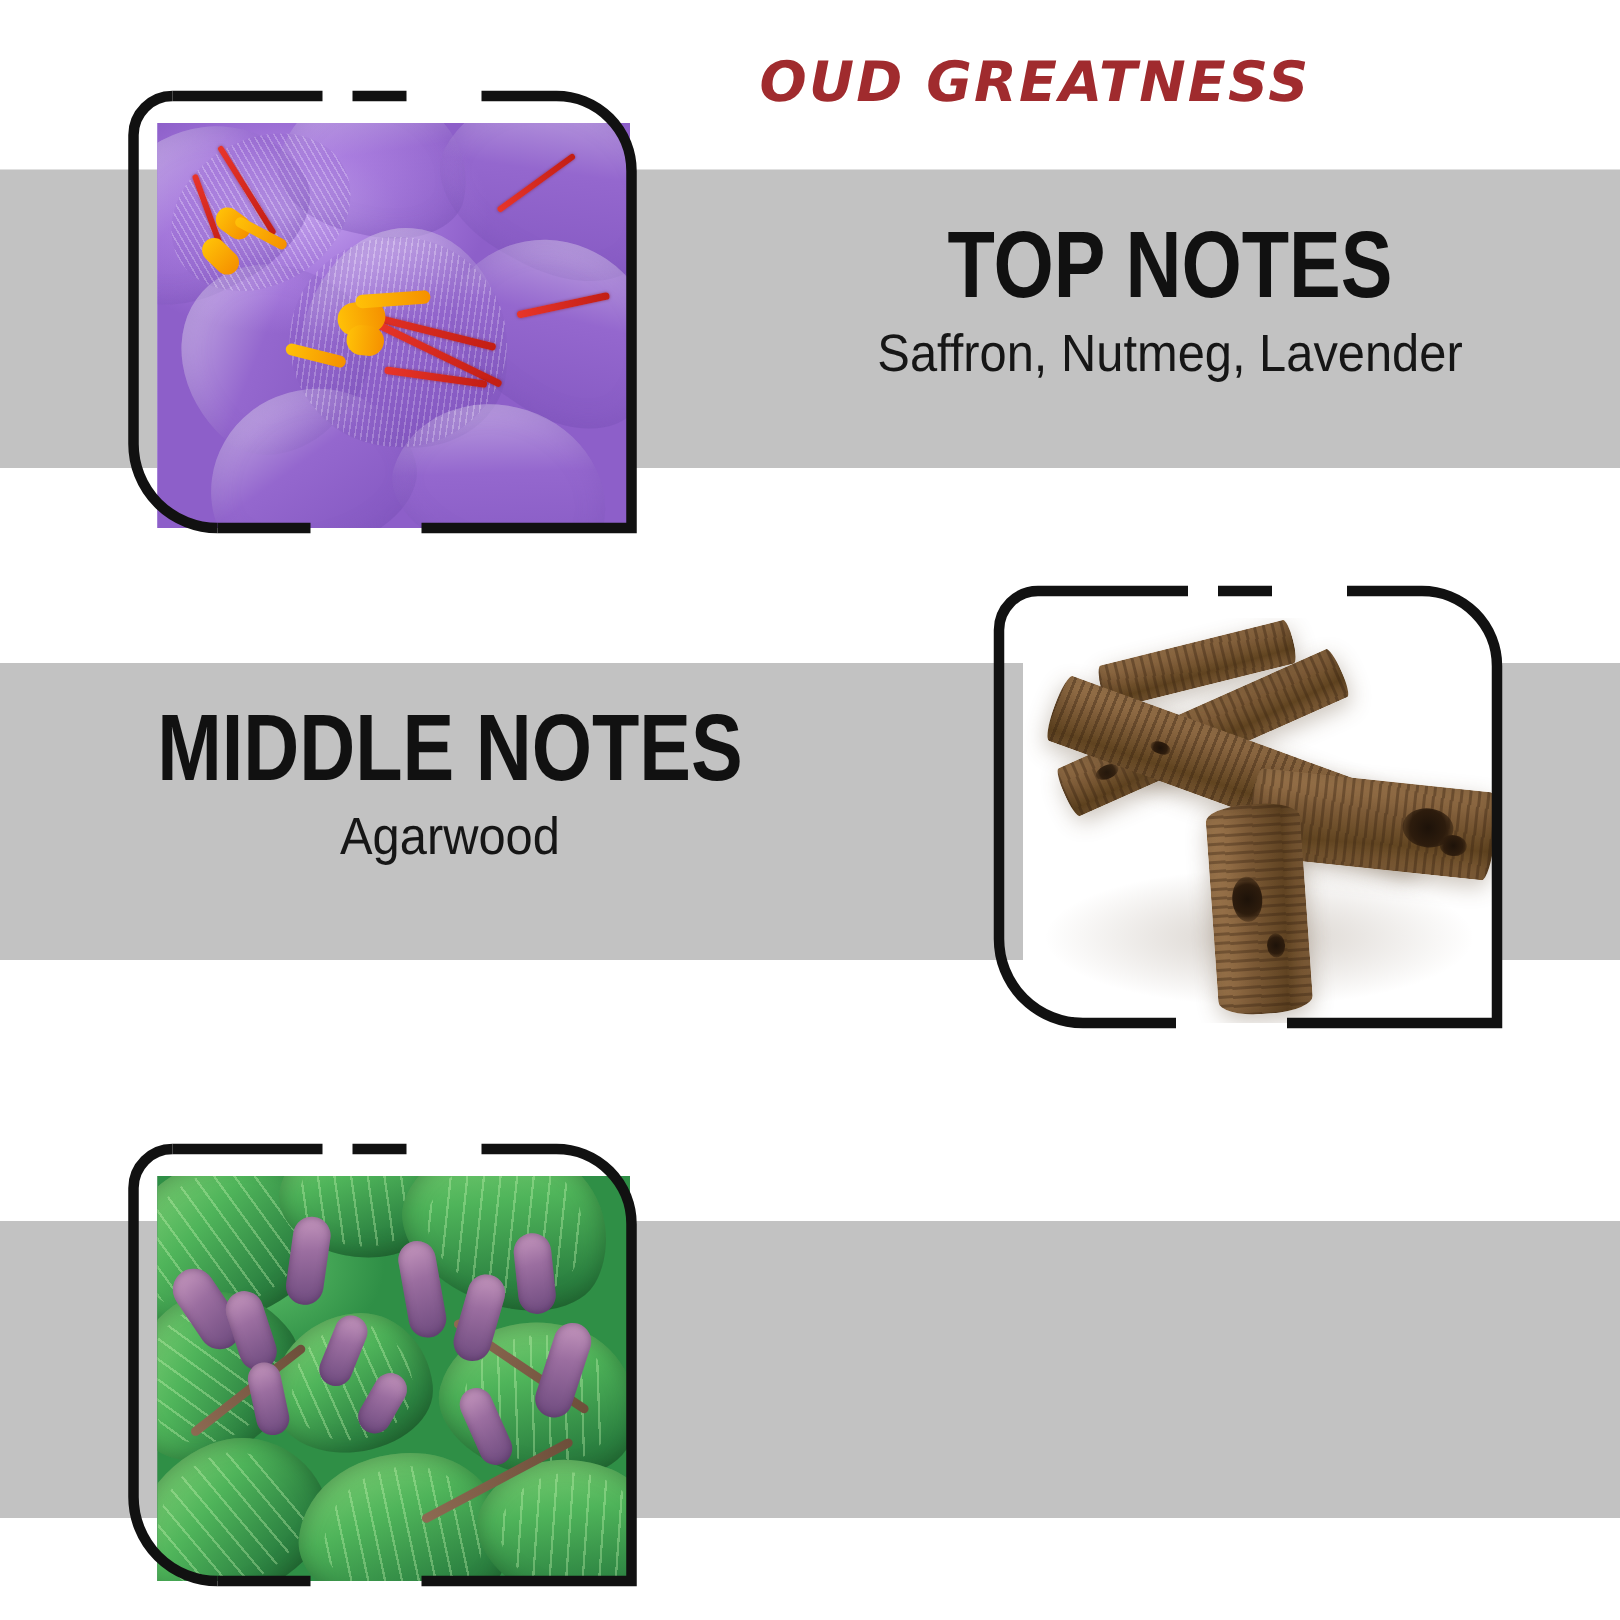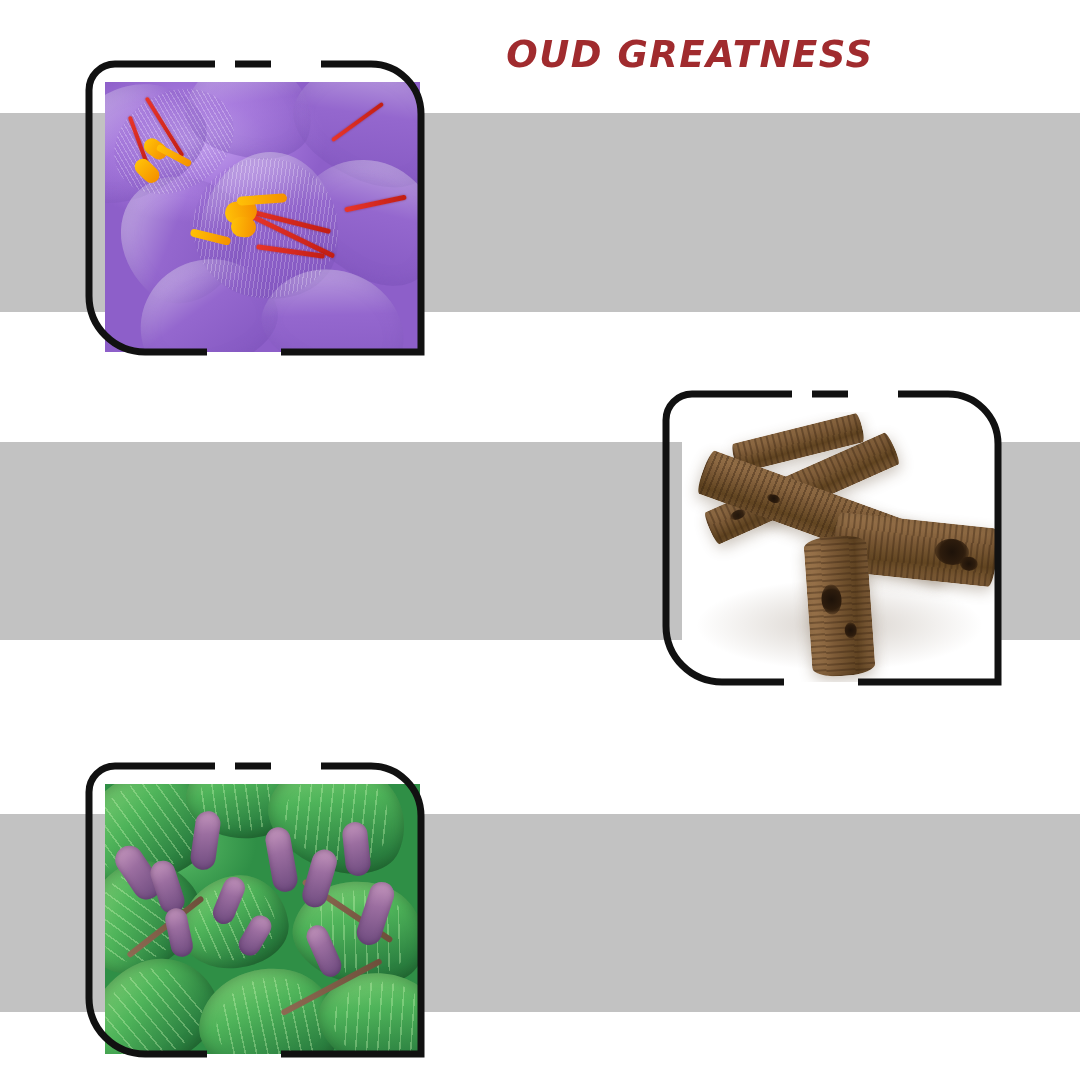--- a/index.html
+++ b/index.html
@@ -227,20 +227,24 @@
       <path d="M 150 4 L 186 4"></path>
       <path d="M 236 4 L 286 4 A 50 50 0 0 1 336 54 L 336 240"></path>
 
       <path d="M 30 4 A 26 26 0 0 0 4 30 L 4 236 A 56 56 0 0 0 60 292"></path>
 
       <path d="M 60 292 L 122 292"></path>
       <path d="M 196 292 L 336 292 L 336 240"></path>
     </svg>
   </div>
 
+  <div class="note-text" id="text-top">
+    <div class="note-title">TOP NOTES</div>
+    <div class="note-sub">Saffron, Nutmeg, Lavender</div>
+  </div>
 
   <div class="photo-block" style="left:662px;top:390px;width:340px;height:296px;">
 
     <div class="photo" style="left:20px;top:22px;width:315px;height:270px;">
       <div class="img">
         <div class="agar-bg"></div>
         <div class="stick-shadow" style="left:4%;top:62%;width:92%;height:34%;"></div>
 
         <div class="stick" style="left:6%;top:22%;width:64%;height:13%;transform:rotate(-24deg);">
           <div class="knot" style="left:12%;top:30%;width:16px;height:9px;"></div>
@@ -269,20 +273,24 @@
     <svg class="frame-svg" width="340" height="296" viewBox="0 0 340 296">
       <path d="M 30 4 L 130 4"></path>
       <path d="M 150 4 L 186 4"></path>
       <path d="M 236 4 L 286 4 A 50 50 0 0 1 336 54 L 336 240"></path>
       <path d="M 30 4 A 26 26 0 0 0 4 30 L 4 236 A 56 56 0 0 0 60 292"></path>
       <path d="M 60 292 L 122 292"></path>
       <path d="M 196 292 L 336 292 L 336 240"></path>
     </svg>
   </div>
 
+  <div class="note-text" id="text-middle">
+    <div class="note-title">MIDDLE NOTES</div>
+    <div class="note-sub">Agarwood</div>
+  </div>
 
   <div class="photo-block" style="left:85px;top:762px;width:340px;height:296px;">
 
     <div class="photo" style="left:20px;top:22px;width:315px;height:270px;">
       <div class="img">
         <div class="patch-bg"></div>
 
         <div class="leaf" style="left:-10%;top:-4%;width:46%;height:40%;transform:rotate(-18deg);"></div>
         <div class="leaf" style="left:26%;top:-12%;width:34%;height:32%;transform:rotate(10deg);"></div>
         <div class="leaf" style="left:52%;top:-8%;width:44%;height:40%;transform:rotate(24deg);"></div>

